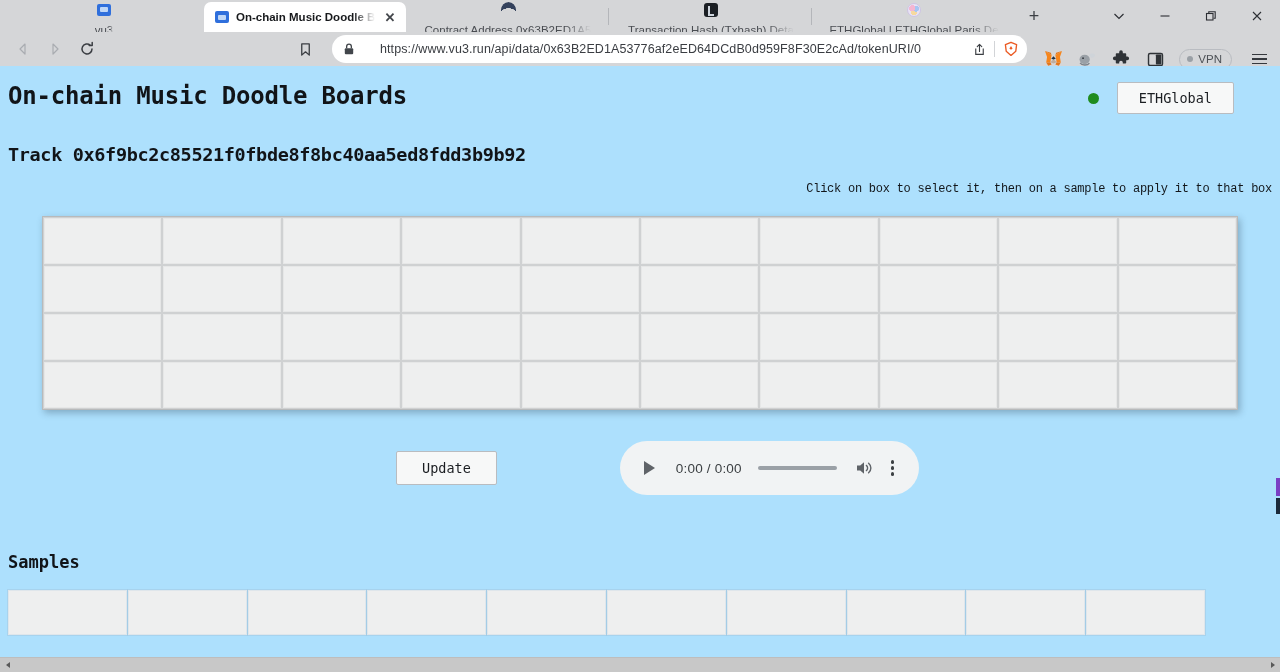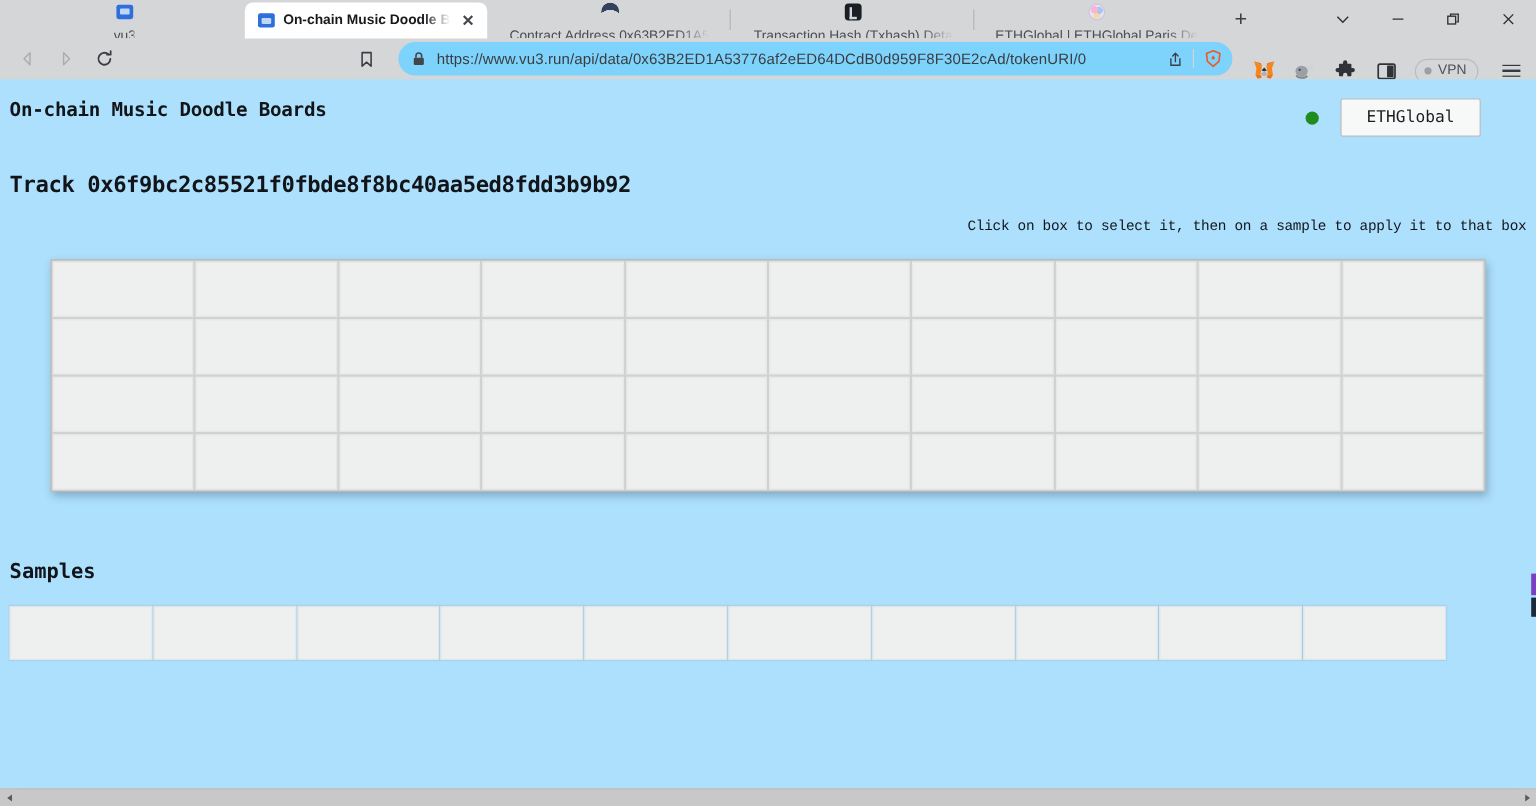--- a/index.html
+++ b/index.html
@@ -142,24 +142,24 @@
     display: flex; align-items: center; justify-content: center;
     border-radius: 4px;
     color: #3b3e43;
   }
   .navbtn.disabled { color: #a9acb1; }
   .omnibox {
     flex: 1 1 auto;
     display: flex; align-items: center;
     height: 28px;
     margin: 0 6px 0 10px;
-    background: #7dd3fc;
+    background: #ffffff;
     border-radius: 14px;
     padding: 0 8px 0 10px;
-    gap: 8px;
+    gap: 24px;
     position: relative;
   }
   .lock-ico { flex: 0 0 auto; width: 14px; height: 14px; color: #42464b; }
   .url-text {
     flex: 1 1 auto;
     font-size: 12.5px;
     color: #3a3d42;
     white-space: nowrap; overflow: hidden;
     letter-spacing: .1px;
   }
@@ -207,21 +207,21 @@
     padding: 0 8px;
   }
 
   .page-head {
     display: flex; align-items: flex-start;
     padding-top: 16px;
   }
   h1.app-title {
     margin: 0;
     font-family: "DejaVu Sans Mono", "Liberation Mono", monospace;
-    font-size: 16px;
+    font-size: 24px;
     font-weight: 700;
     color: #111418;
     letter-spacing: -0.2px;
   }
   .conn-wrap {
     margin-left: auto;
     display: flex; align-items: center; gap: 18px;
     padding-right: 38px;
   }
   .conn-dot { width: 11px; height: 11px; border-radius: 50%; background: #1f8c1f; }
@@ -622,20 +622,43 @@
         <div class="cell"></div>
         <div class="cell"></div>
         <div class="cell"></div>
         <div class="cell"></div>
         <div class="cell"></div>
         <div class="cell"></div>
         <div class="cell"></div>
         <div class="cell"></div>
       </div>
 
+      <div class="controls">
+        <button class="update-btn">Update</button>
+
+        <div class="audio-player">
+          <div class="ap-play">
+              <span class="tri"></span>
+            </div>
+          <div class="ap-time">0:00 / 0:00</div>
+          <div class="ap-track"></div>
+          <div class="ap-vol">
+            <svg width="20" height="18" viewBox="0 0 20 18">
+              <path d="M2 6.6 H5.2 L9 3.2 V14.8 L5.2 11.4 H2 Z" fill="currentColor"></path>
+              <path d="M11.4 6.4 a3.4 3.4 0 0 1 0 5.2" fill="none" stroke="currentColor" stroke-width="1.4" stroke-linecap="round"></path>
+              <path d="M13.6 4.2 a6.2 6.2 0 0 1 0 9.6" fill="none" stroke="currentColor" stroke-width="1.4" stroke-linecap="round"></path>
+            </svg>
+          </div>
+          <div class="ap-more">
+              <i></i>
+              <i></i>
+              <i></i>
+            </div>
+        </div>
+      </div>
 
       <h3 class="samples-title">Samples</h3>
 
       <div class="samples">
         <div class="sample"></div>
         <div class="sample"></div>
         <div class="sample"></div>
         <div class="sample"></div>
         <div class="sample"></div>
         <div class="sample"></div>

